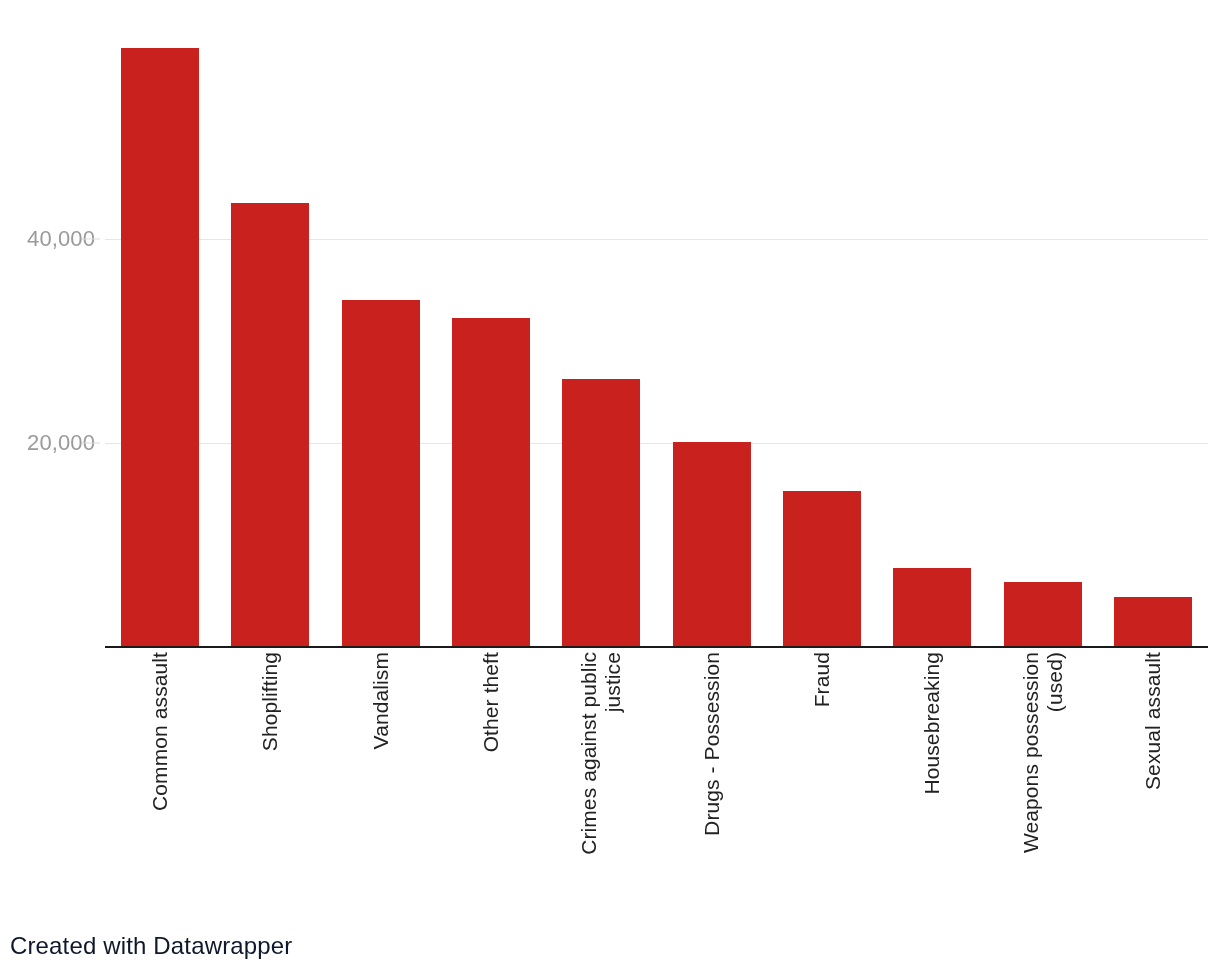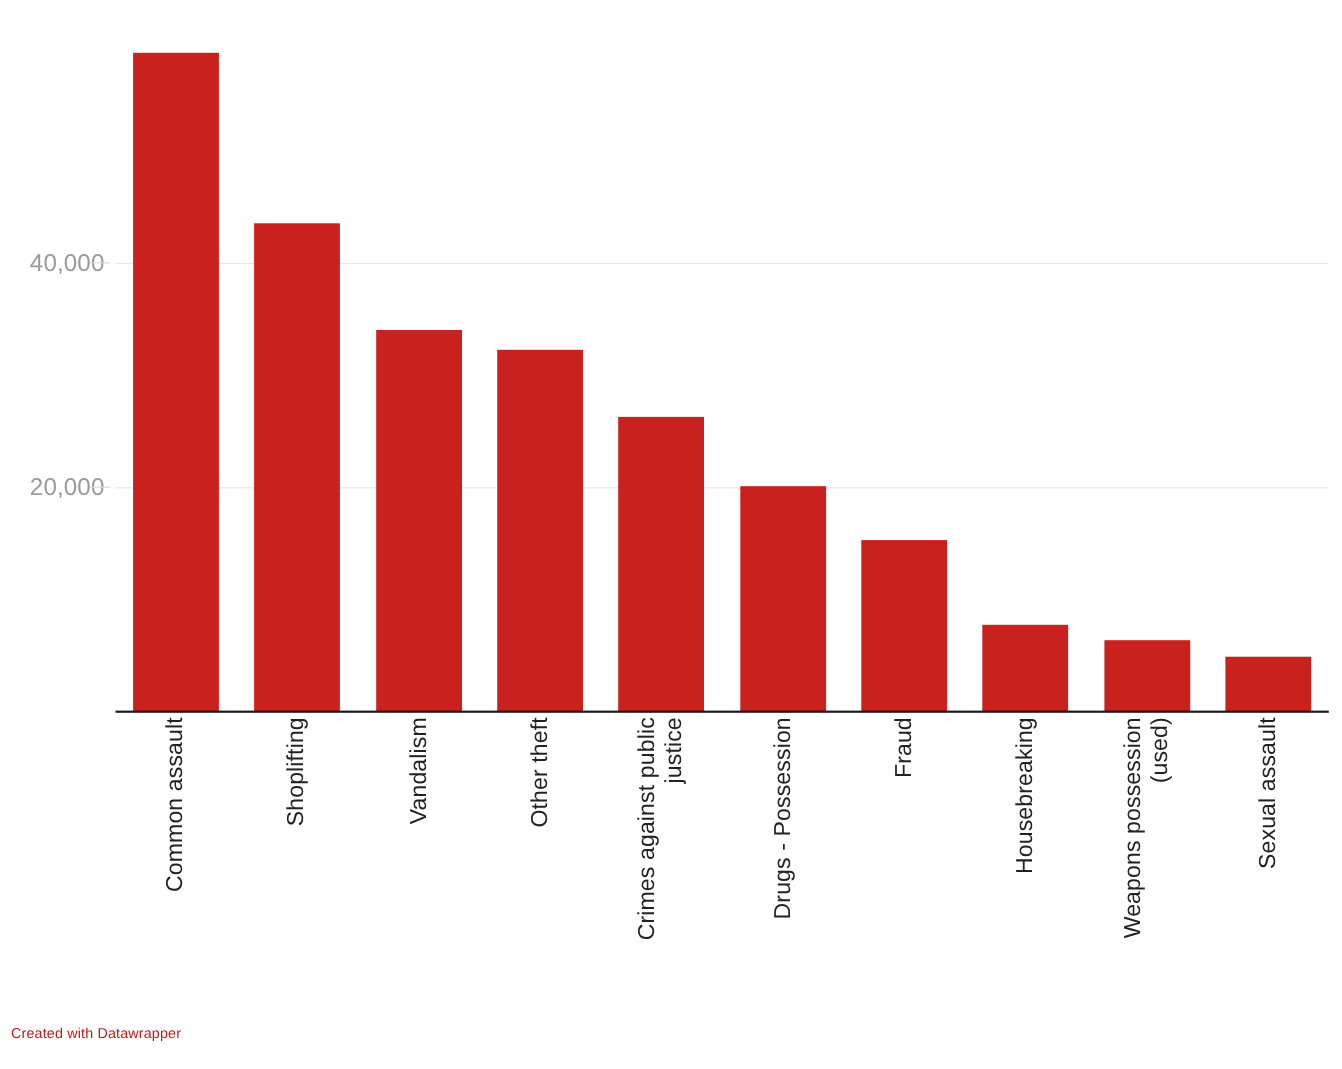--- a/index.html
+++ b/index.html
@@ -106,22 +106,22 @@
     color: #222222;
     white-space: pre-line;
     letter-spacing: 0.1px;
   }
 
   
   .footer-credit {
     position: absolute;
     left: 10px;
     top: 932px;
-    font-size: 13px;
-    color: #b91c1c;
+    font-size: 24px;
+    color: #0f172a;
     letter-spacing: 0.15px;
   }
 </style>
 </head>
 <body>
 
 <div id="chart-root">
 
   <div id="yaxis-layer">
       <div class="ytick" style="top: 443px;">20,000</div>

